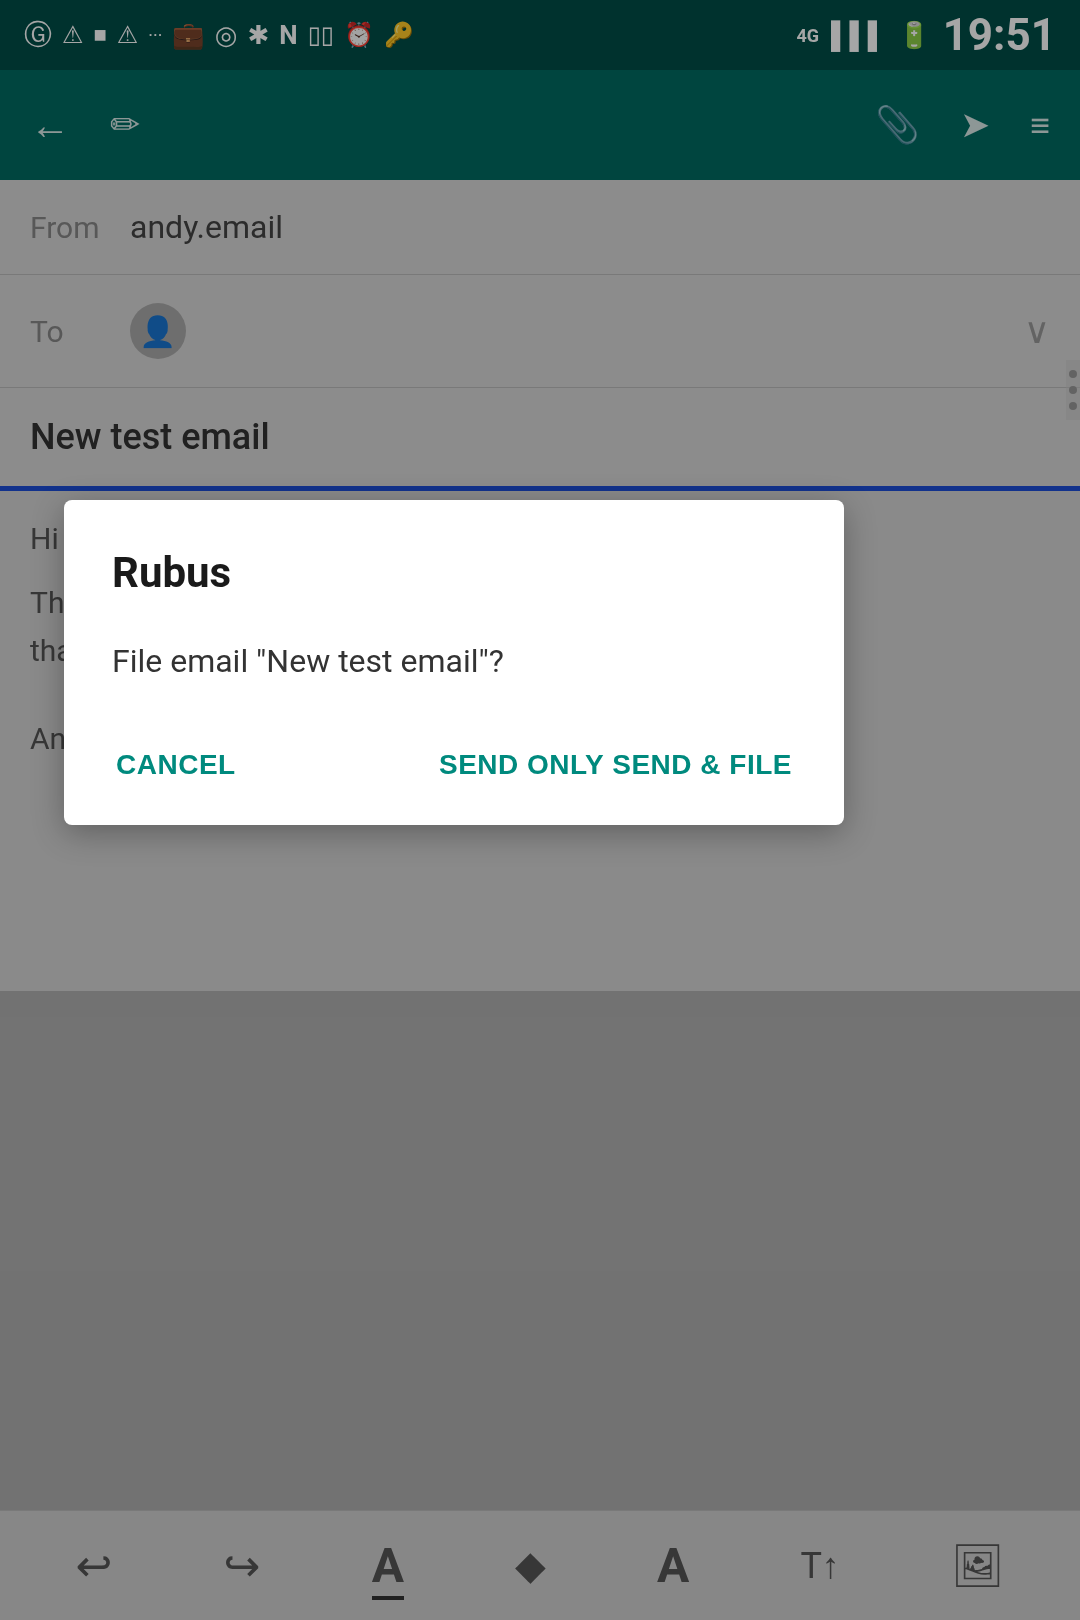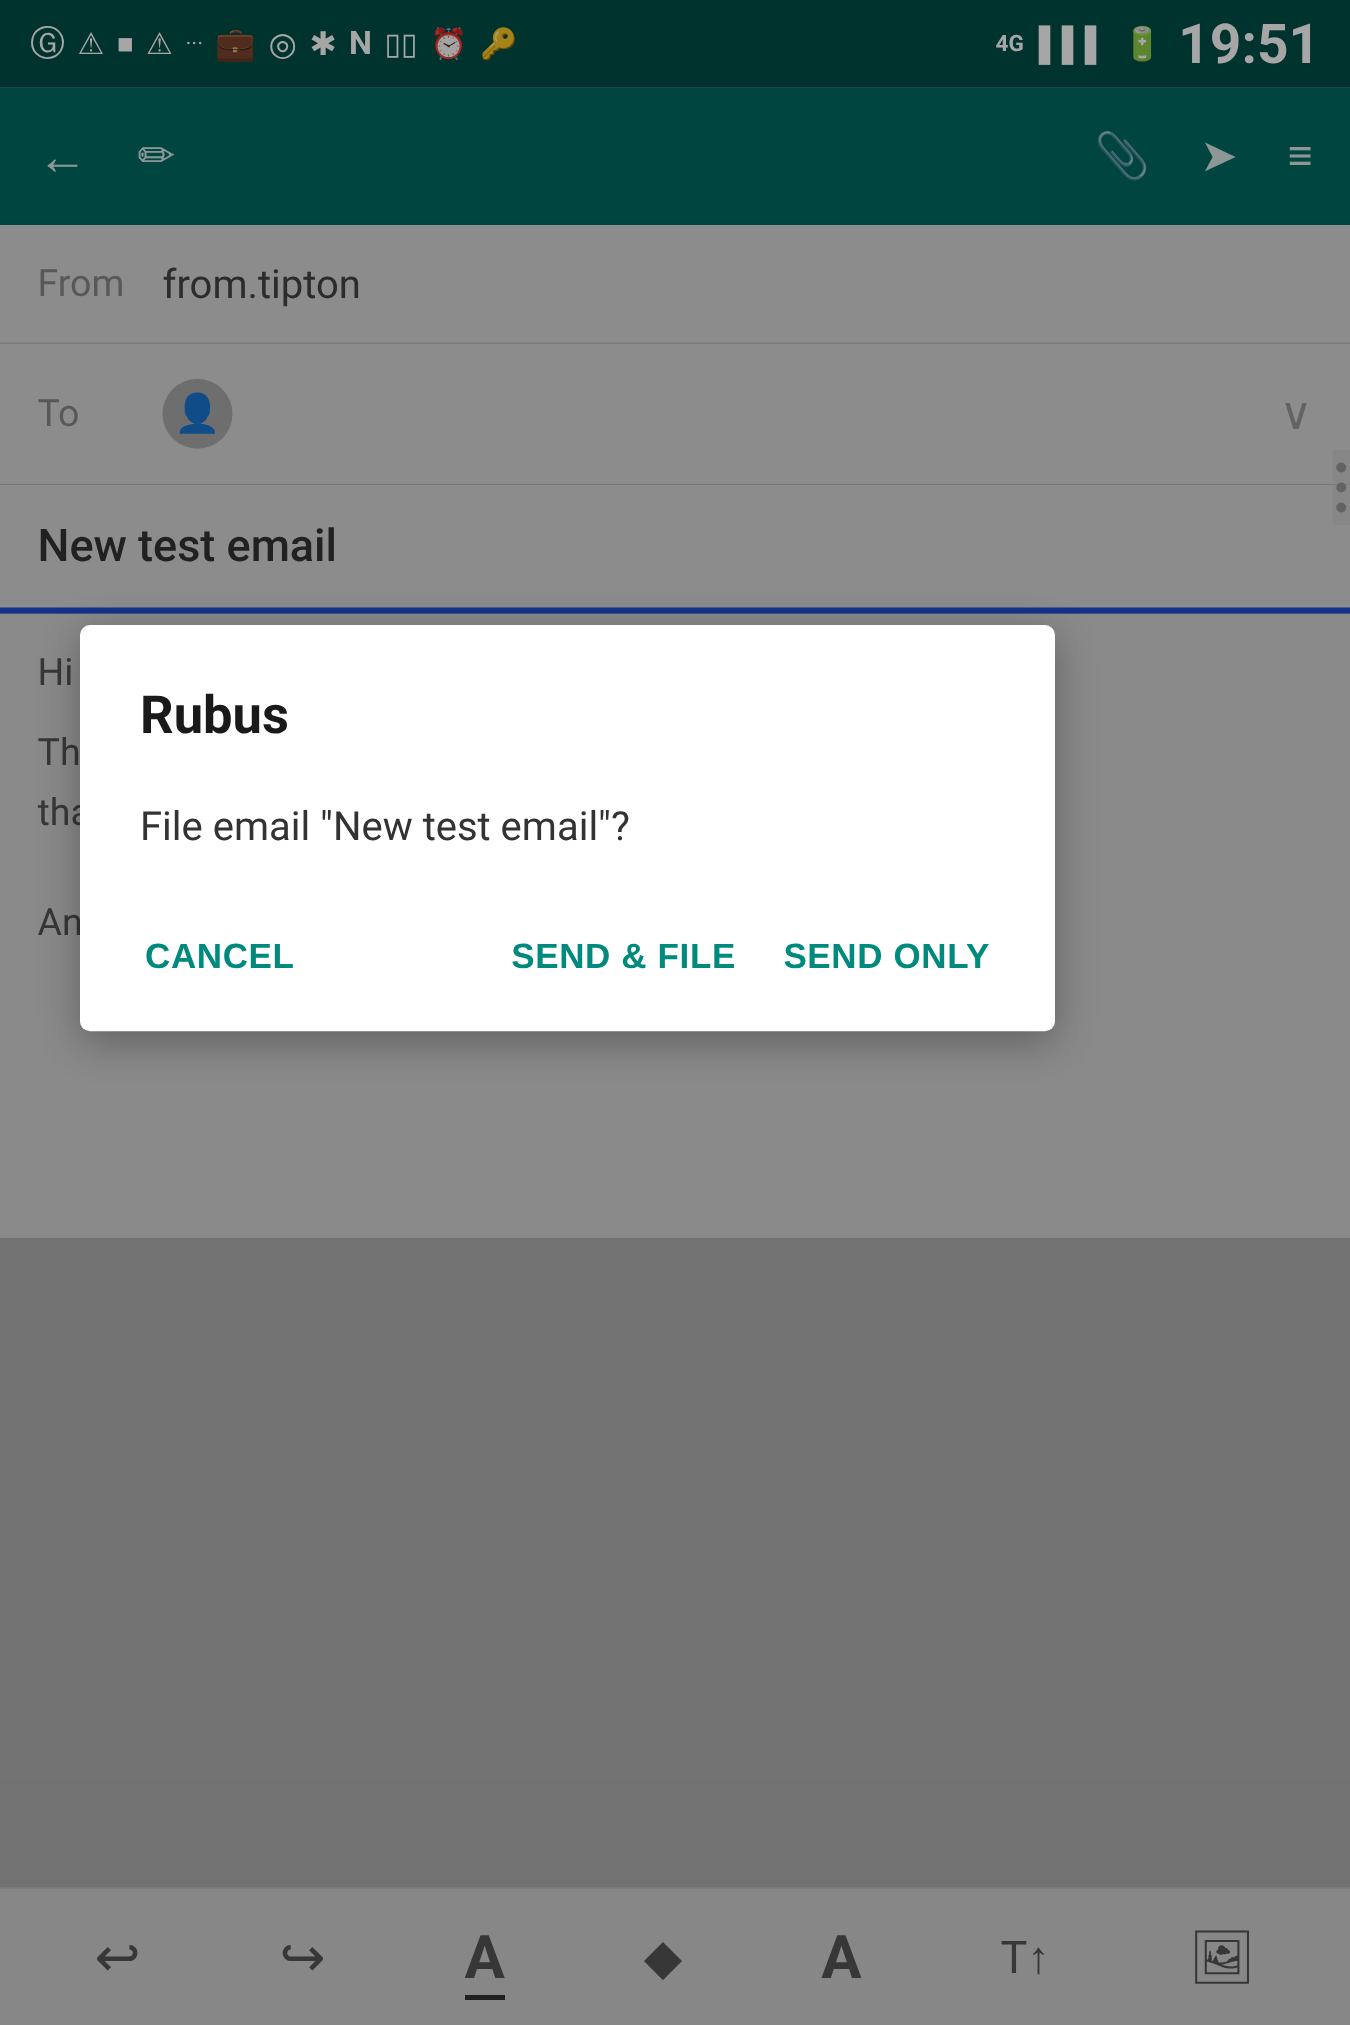--- a/index.html
+++ b/index.html
@@ -271,21 +271,20 @@
     .dialog-message {
       font-size: 32px;
       color: #333;
       margin-bottom: 56px;
       line-height: 1.5;
     }
 
     .dialog-actions {
       display: flex;
       align-items: flex-start;
-      gap: 30px;
     }
 
     .dialog-btn {
       font-size: 28px;
       font-weight: 700;
       color: #008a7e;
       background: none;
       border: none;
       cursor: pointer;
       letter-spacing: 0.5px;
@@ -332,21 +331,21 @@
     <span class="toolbar-icon" style="font-size:36px;">📎</span>
     <span class="toolbar-icon" style="font-size:36px;">➤</span>
     <span class="toolbar-icon" style="font-size:34px;">≡</span>
   </div>
 </div>
 
 <div class="compose-area">
 
   <div class="compose-field">
     <span class="field-label">From</span>
-    <span class="field-value">from.tipton</span>
+    <span class="field-value">andy.email</span>
   </div>
 
   <div class="compose-field">
     <span class="field-label">To</span>
     <div class="avatar-circle">
       <span class="avatar-icon">👤</span>
     </div>
     <span class="chevron-down">∨</span>
   </div>
 
@@ -401,16 +400,16 @@
 </div>
 
 <div class="overlay"></div>
 
 <div class="dialog">
   <div class="dialog-title">Rubus</div>
   <div class="dialog-message">File email "New test email"?</div>
   <div class="dialog-actions">
     <button class="dialog-btn">CANCEL</button>
     <div class="dialog-btn-spacer"></div>
+    <button class="dialog-btn">SEND ONLY</button>
     <button class="dialog-btn">SEND &amp; FILE</button>
-    <button class="dialog-btn">SEND ONLY</button>
   </div>
 </div>
 
 </body></html>

